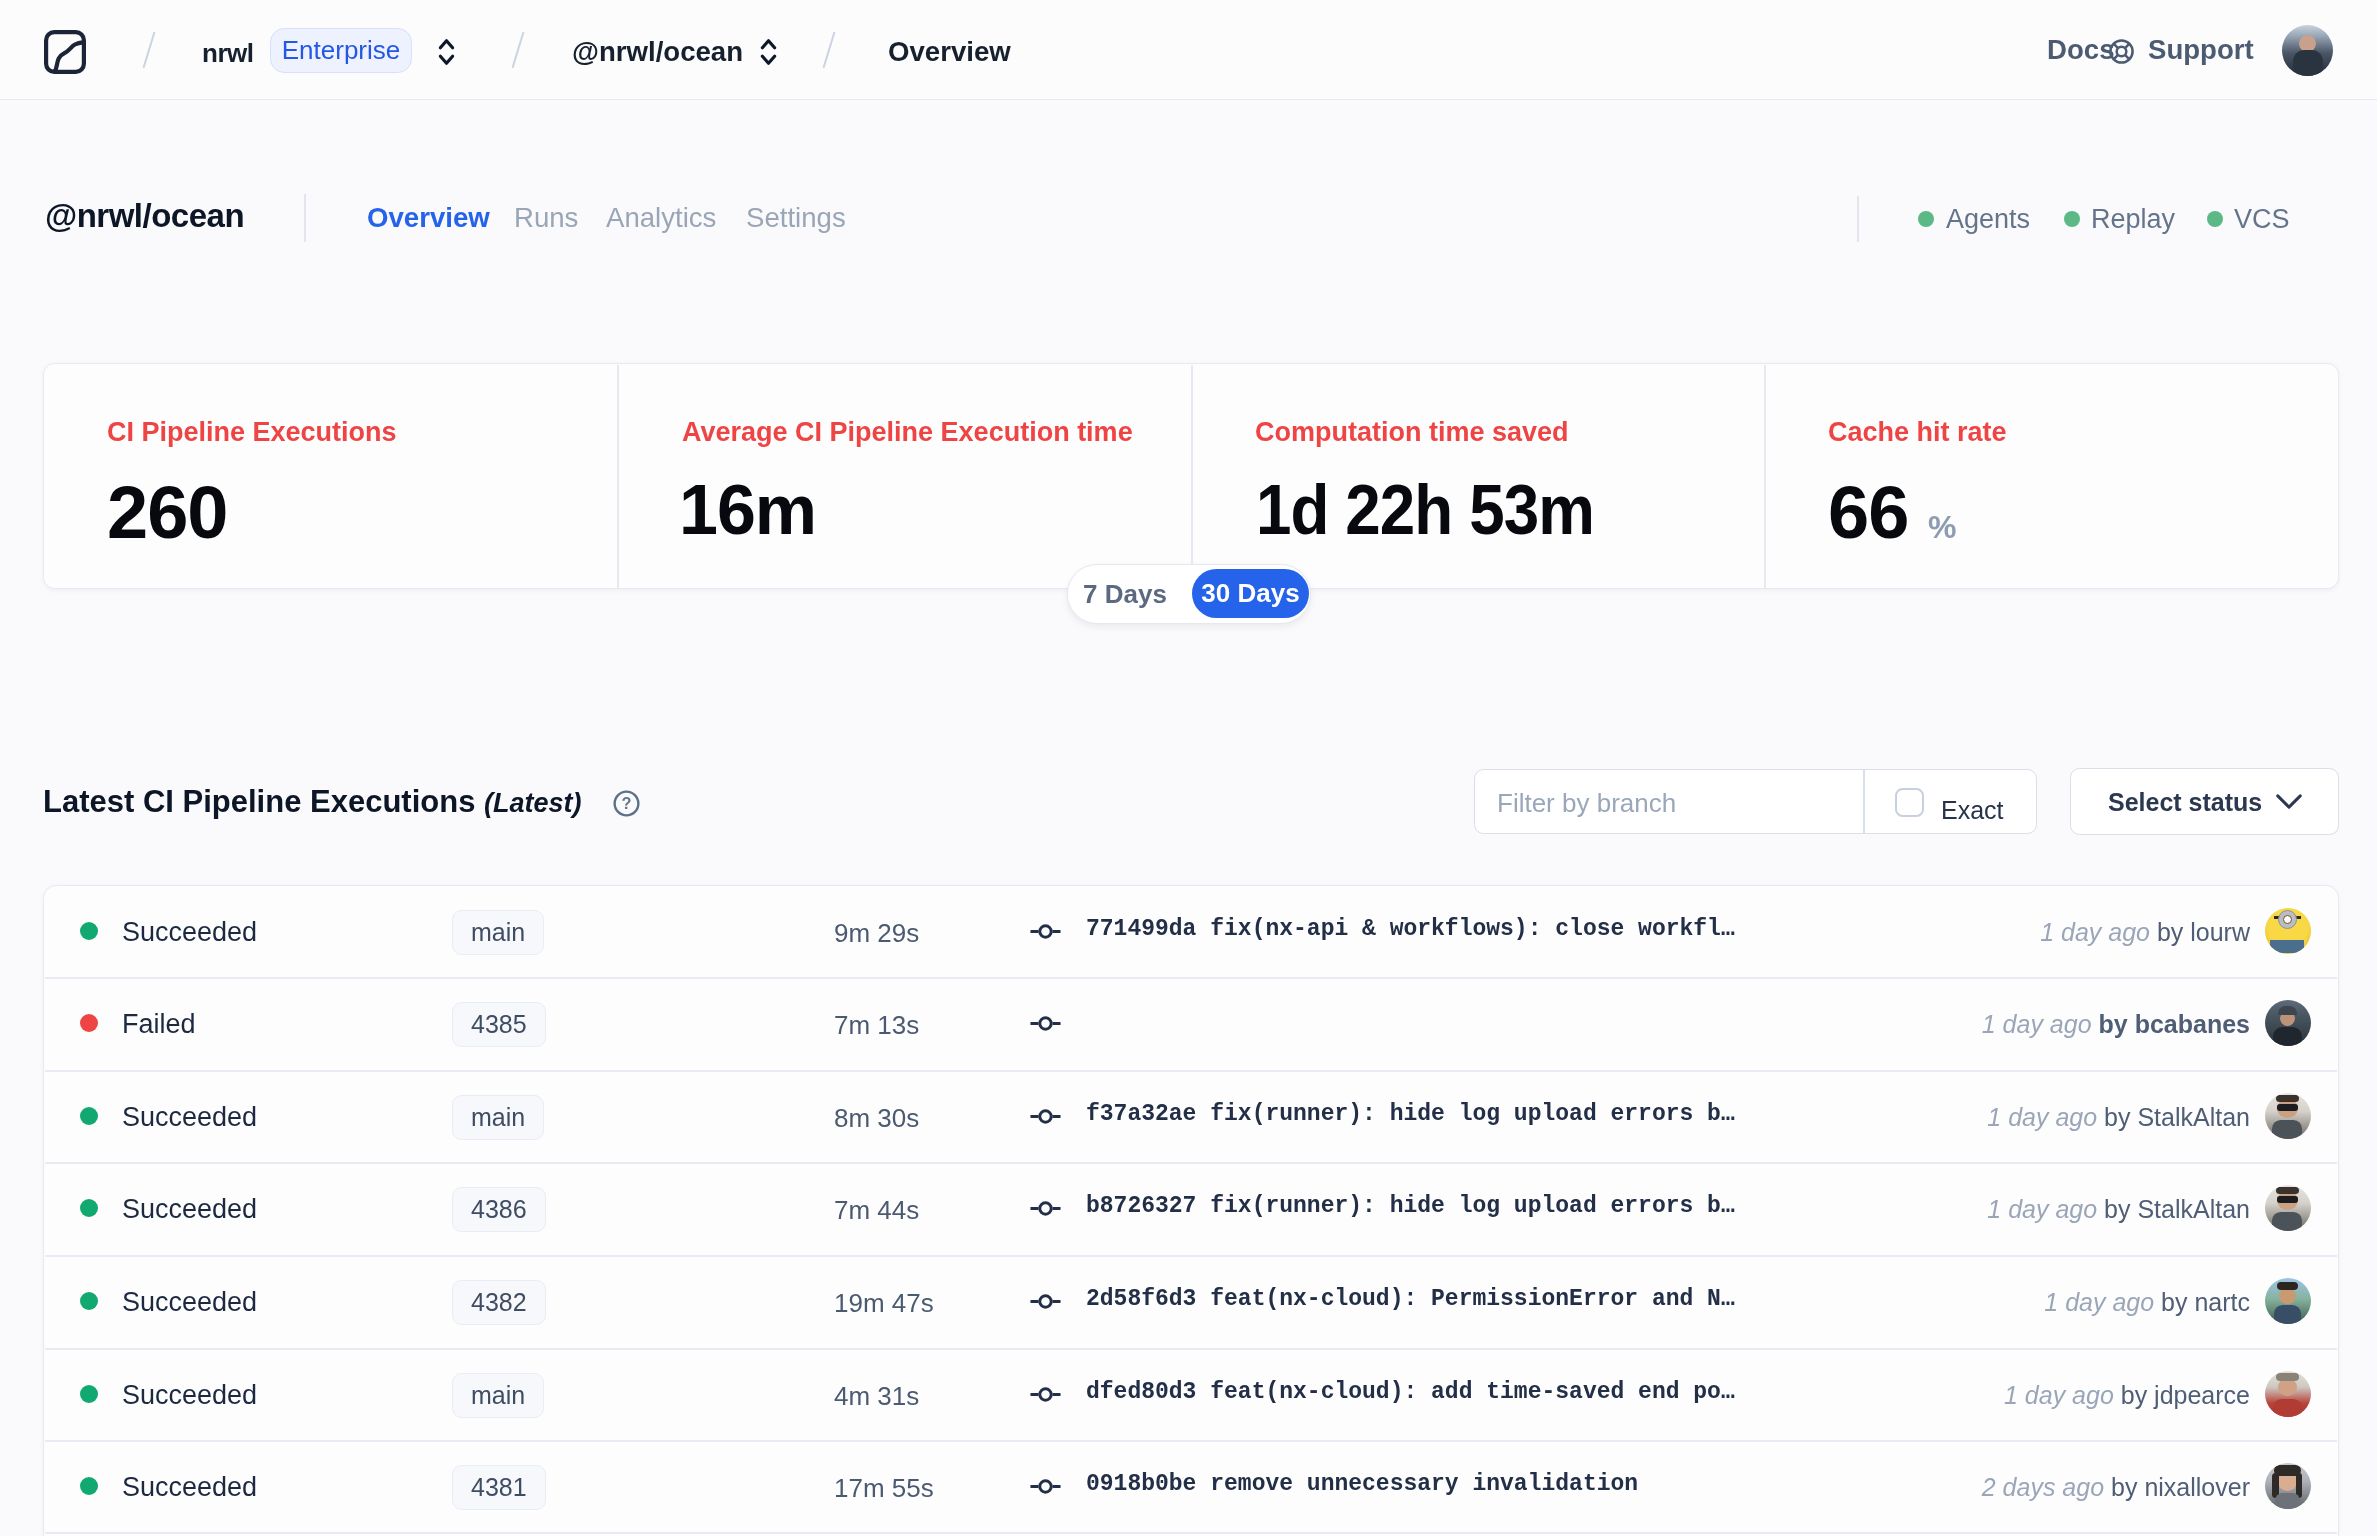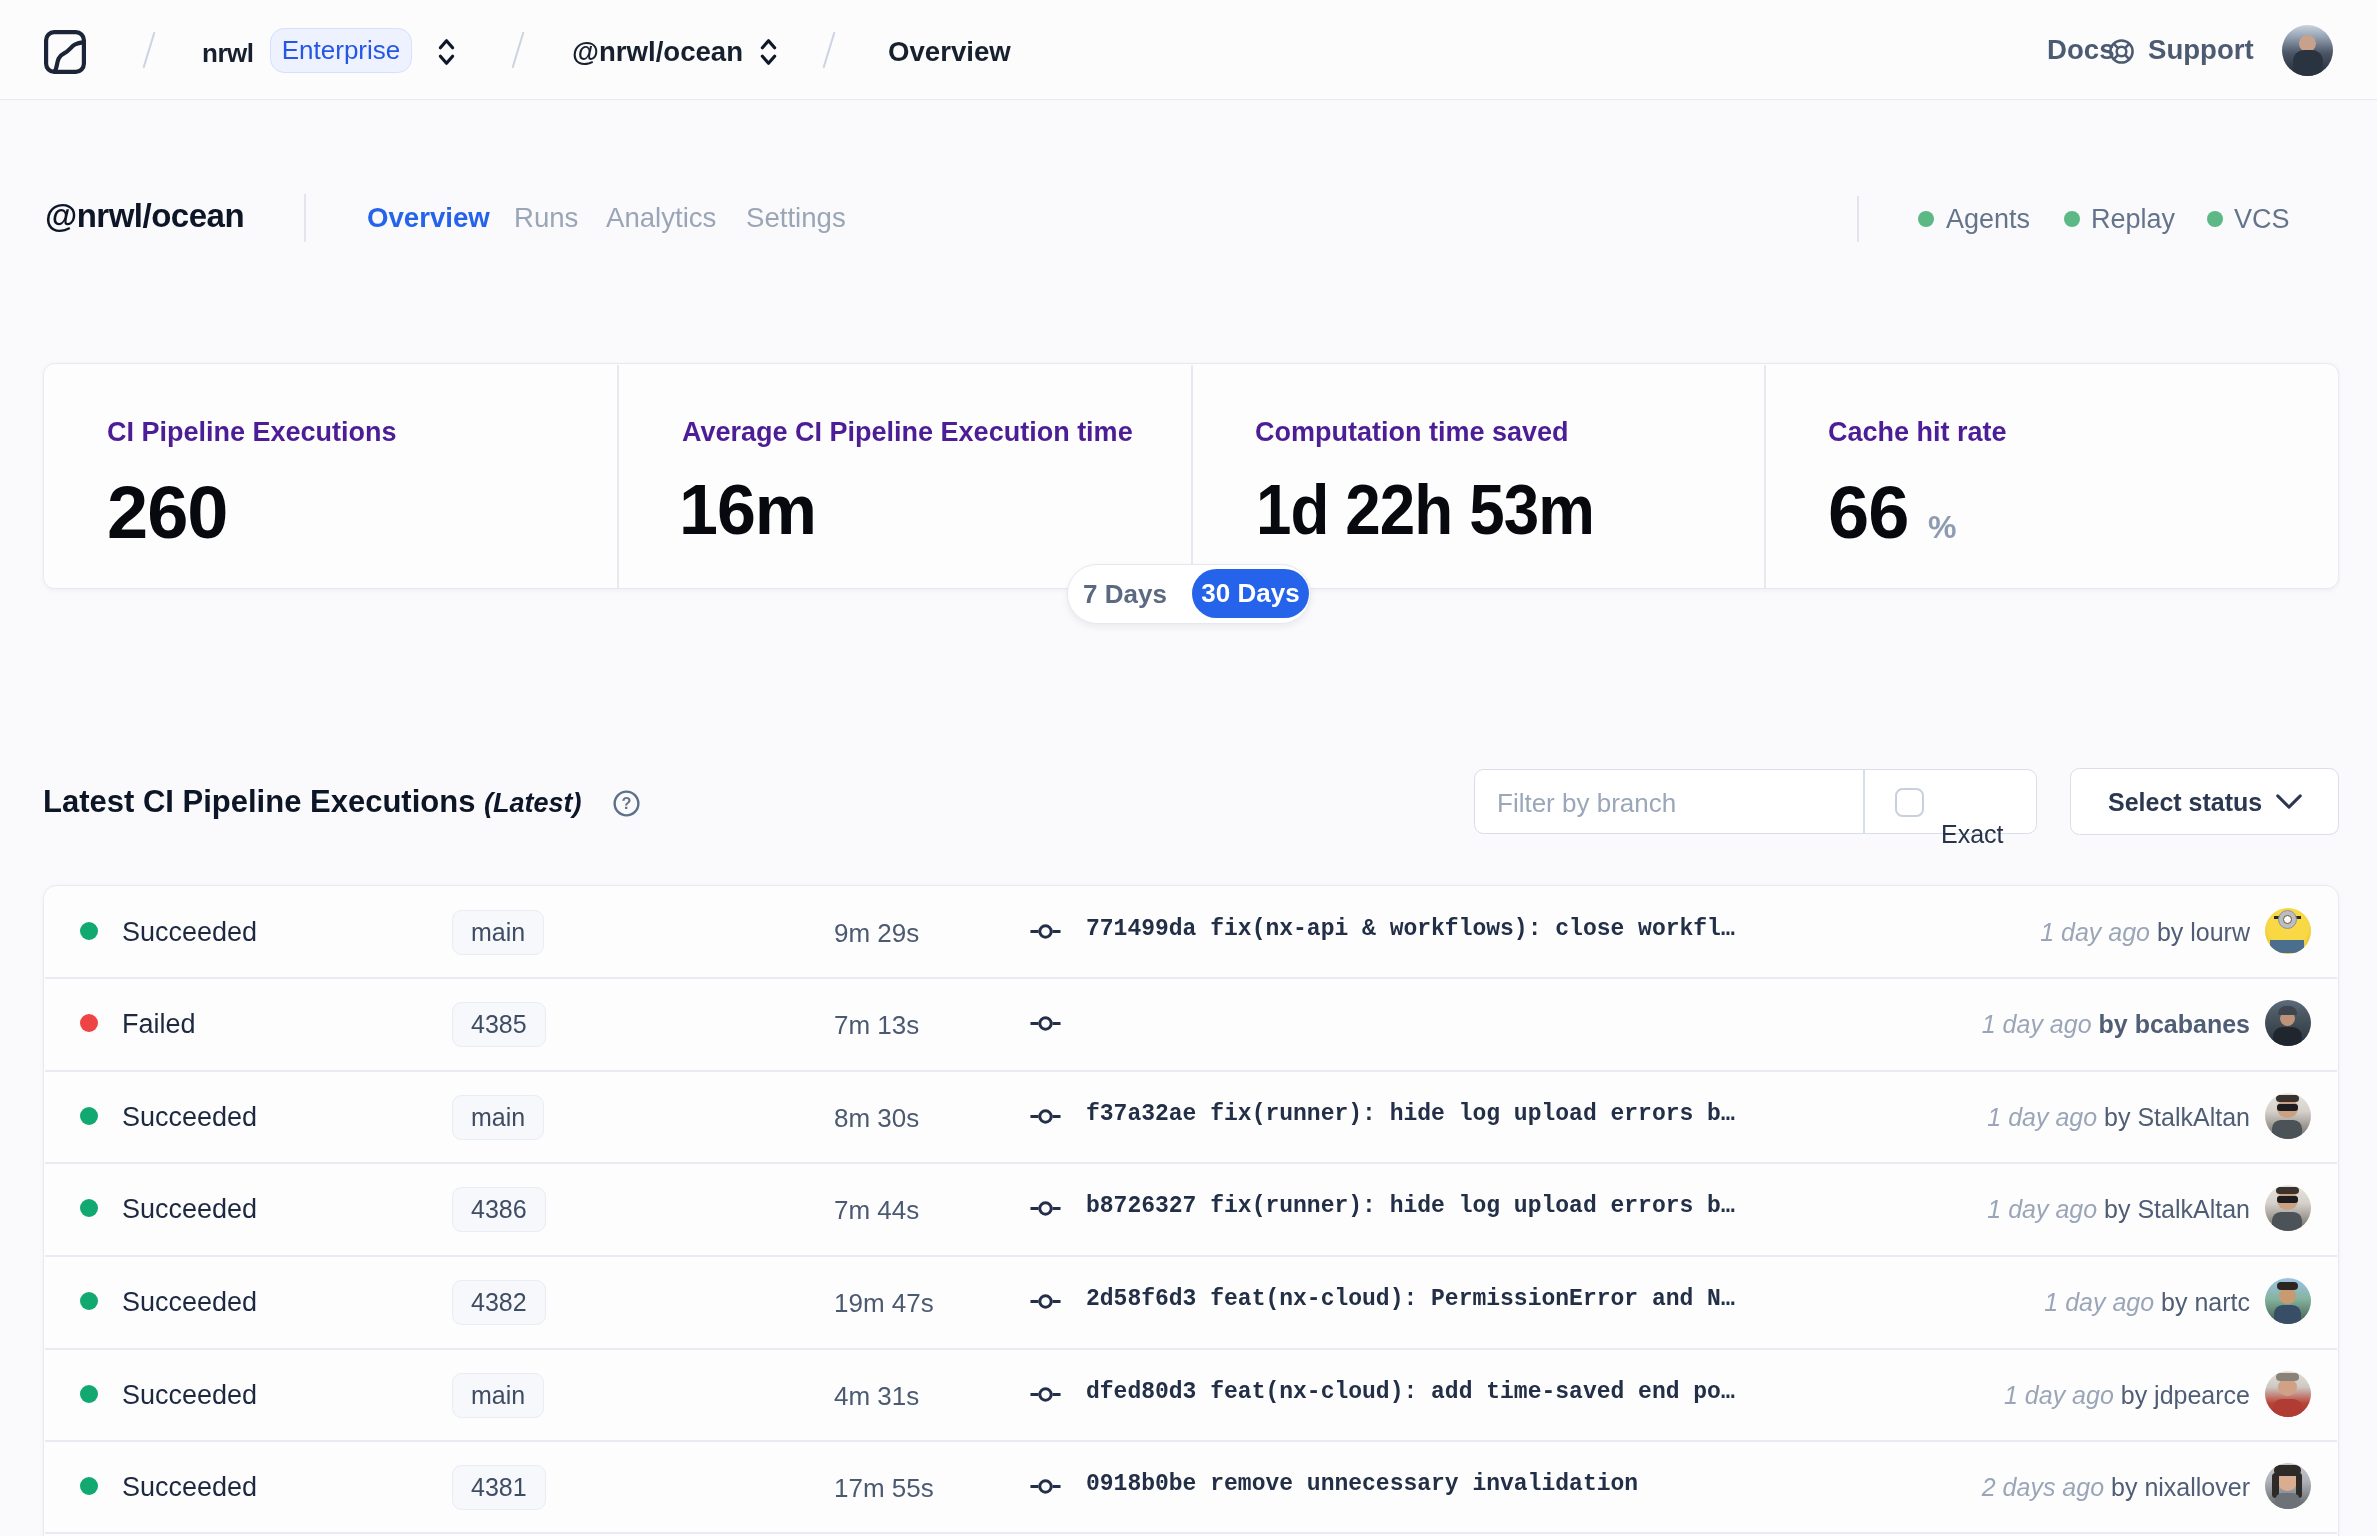--- a/index.html
+++ b/index.html
@@ -14,35 +14,35 @@
   .hnav { position:absolute; top:0; height:100px; display:flex; align-items:center; font-size:27.6px; font-weight:600; color:#4c5b71; }
   
   .ptitle { position:absolute; left:45px; top:197px; font-size:33px; font-weight:700; color:#0d1626; letter-spacing:-0.5px; }
   .vdiv { position:absolute; width:1.9px; background:#e2e5ec; }
   .tab { position:absolute; top:202px; font-size:27.6px; font-weight:500; }
   .statuslabel { position:absolute; top:204px; font-size:27px; color:#64748b; }
   .gdot { position:absolute; top:211px; width:16px; height:16px; border-radius:50%; background:#5cb885; }
   
   .card { position:absolute; left:43px; top:363px; width:2296px; height:226px; background:#fdfdfe; border:1.9px solid #e7e9f1; border-radius:11.4px; box-shadow:0 1.9px 4.8px rgba(15,23,42,.04); }
   .sdiv { position:absolute; top:365px; width:1.9px; height:223px; background:#e7e9f1; }
-  .slabel { position:absolute; top:417px; font-size:27px; font-weight:600; color:#4c1d95; }
+  .slabel { position:absolute; top:417px; font-size:27px; font-weight:600; color:#ef4444; }
   .snum { position:absolute; top:470px; font-size:70px; font-weight:700; color:#07090e; letter-spacing:-1px; }
   .pct { font-size:32px; font-weight:600; color:#8d9cb1; letter-spacing:0; }
   .pill-wrap { position:absolute; left:1067px; top:564px; width:244px; height:60px; background:#ffffff; border:1.9px solid #e5e8f0; border-radius:31px; box-shadow:0 2.9px 7.6px rgba(15,23,42,.07); display:flex; align-items:center; }
   .pill7 { width:114px; text-align:center; font-size:26px; font-weight:600; color:#5b6a80; }
   .pill30 { position:absolute; left:124px; top:3.8px; width:117px; height:49px; background:#2563eb; border-radius:25px; color:#fff; font-size:26px; font-weight:600; display:flex; align-items:center; justify-content:center; }
   
   .sect-title { position:absolute; left:43px; top:784px; font-size:31px; font-weight:700; color:#0d1626; }
   .sect-cipe { font-size:27px; font-weight:600; font-style:italic; letter-spacing:0; }
   .qicon { position:absolute; left:613px; top:790px; }
   .finput { position:absolute; left:1474px; top:769px; width:563px; height:65px; background:#fff; border:1.9px solid #d9dfe9; border-radius:9.5px; }
   .fdiv { position:absolute; left:1863px; top:769px; width:1.9px; height:65px; background:#d9dfe9; }
   .fplace { position:absolute; left:1497px; top:788px; font-size:26px; color:#9aa7ba; }
   .chk { position:absolute; left:1895px; top:788px; width:28.5px; height:28.5px; background:#fff; border:2.4px solid #c8cfdd; border-radius:7.6px; }
-  .exact { position:absolute; left:1941px; top:820px; font-size:25px; color:#273349; }
+  .exact { position:absolute; left:1941px; top:796px; font-size:25px; color:#273349; }
   .selstat { position:absolute; left:2070px; top:768px; width:269px; height:67px; background:#fff; border:1.9px solid #d9dfe9; border-radius:9.5px; }
   .selstat-txt { position:absolute; left:2108px; top:788px; font-size:25px; font-weight:600; color:#2b3850; }
   
   .table { position:absolute; left:43px; top:885px; width:2296px; height:723px; background:#fdfdfe; border:1.9px solid #e7e9f1; border-radius:13.3px; box-shadow:0 1.9px 4.8px rgba(15,23,42,.04); }
   .row { position:absolute; left:43px; width:2296px; height:92px; }
   .rsep { position:absolute; left:45px; width:2292px; height:1.9px; background:#e9ebf2; }
   .rdot { position:absolute; left:37px; top:37px; width:18px; height:18px; border-radius:50%; }
   .rdot.ok { background:#12a970; }
   .rdot.bad { background:#ee4444; }
   .rstatus { position:absolute; left:79px; top:32px; font-size:27px; font-weight:500; color:#1d2940; }

